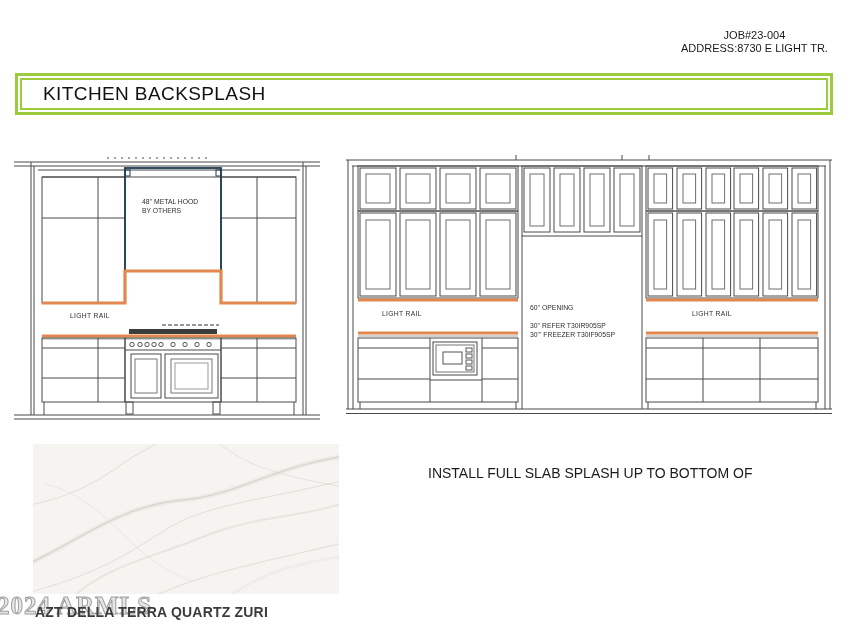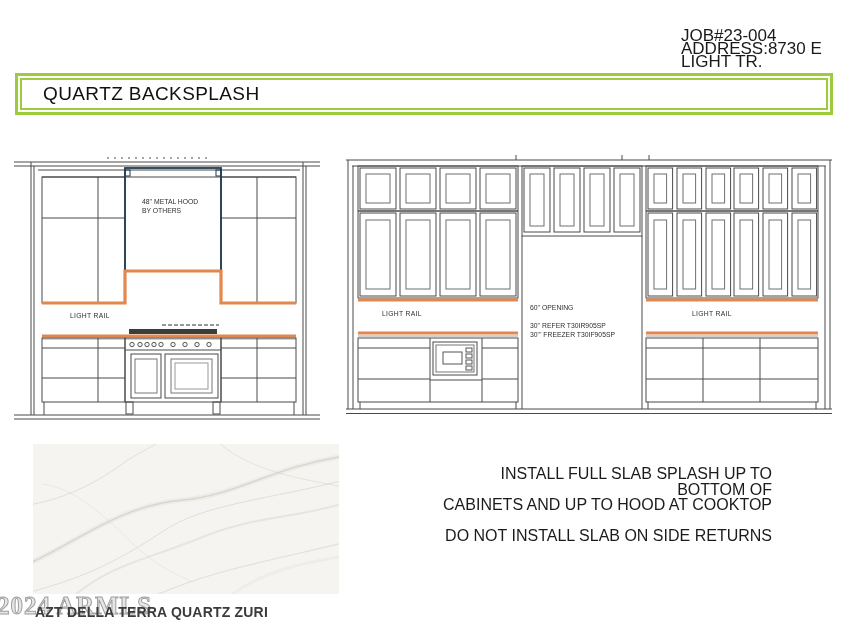--- a/index.html
+++ b/index.html
@@ -1,26 +1,26 @@
 <!DOCTYPE html>
 <html><head>
 <meta charset="utf-8">
 <style>
   html,body{margin:0;padding:0;background:#ffffff;}
   .page{position:relative;width:854px;height:640px;background:#ffffff;overflow:hidden;
         font-family:"Liberation Sans",sans-serif;color:#1c1c1c;}
-  .header-info{position:absolute;left:681px;top:29px;font-size:17px;line-height:13px;color:#1a1a1a;}
+  .header-info{position:absolute;left:681px;top:29px;font-size:11px;line-height:13px;color:#1a1a1a;text-align:center;}
   .title-box{position:absolute;left:15px;top:73px;width:818px;height:42px;border:3px solid #9CCB3C;
              box-sizing:border-box;padding:2px;background:#fff;}
   .title-inner{border:2px solid #9CCB3C;width:100%;height:100%;box-sizing:border-box;
                display:flex;align-items:center;padding-left:21px;}
   .title-text{font-size:19px;color:#111;letter-spacing:.4px;}
   .drawing{position:absolute;}
-  .notes{position:absolute;left:428px;top:466px;width:344px;text-align:right;
-         font-size:16px;line-height:15.5px;color:#1b1b1b;}
+  .notes{position:absolute;left:428px;top:466px;width:344px;text-align:left;
+         font-size:14px;line-height:15.5px;color:#1b1b1b;}
   .notes .gap{margin-top:15px;}
   .slab{position:absolute;left:33px;top:444px;width:306px;height:150px;background:#F5F4F1;
         box-shadow:inset 0 0 0 1px rgba(0,0,0,0.05);}
   .material-label{position:absolute;left:35px;top:604px;font-size:14px;font-weight:bold;
                   color:#3b3b3b;letter-spacing:.2px;z-index:3;}
   .watermark{position:absolute;left:-3px;top:592px;font-family:"Liberation Serif",serif;
              font-size:25px;font-weight:bold;letter-spacing:1px;z-index:2;
              color:rgba(170,170,170,0.28);-webkit-text-stroke:1px #9e9e9e;}
   svg text{font-family:"Liberation Sans",sans-serif;fill:#2e2e2e;}
 </style>
@@ -29,21 +29,21 @@
 
 <div class="page">
 
   <div class="header-info">
     <div>JOB#23-004</div>
     <div>ADDRESS:8730 E LIGHT TR.</div>
   </div>
 
   <div class="title-box">
     <div class="title-inner">
-      <span class="title-text">QUARTZ BACKSPLASH</span>
+      <span class="title-text">KITCHEN BACKSPLASH</span>
     </div>
   </div>
 
   <svg class="drawing" style="left:12px;top:152px" width="310" height="276" viewBox="0 0 310 276">
     <g fill="none" stroke="#4a4a4a" stroke-width="1">
       <line x1="2" y1="10" x2="308" y2="10"></line>
       <line x1="2" y1="14" x2="308" y2="14"></line>
       <line x1="95" y1="6" x2="200" y2="6" stroke-dasharray="2 5"></line>
       <line x1="19" y1="10" x2="19" y2="263"></line>
       <line x1="22" y1="14" x2="22" y2="263"></line>
@@ -255,20 +255,18 @@
         <path d="M100,162 C 140,142 172,132 212,122 C 252,112 282,106 322,96" stroke-width="1.2" opacity="0.45"></path>
         <path d="M180,-6 C 206,18 236,30 306,42" stroke-width="1" opacity="0.4"></path>
         <path d="M10,40 C 40,44 70,70 96,96 C 116,116 136,128 160,138" stroke-width="0.8" opacity="0.35"></path>
         <path d="M200,150 C 230,128 262,120 312,112" stroke-width="3" opacity="0.15"></path>
       </g>
     </svg>
   </div>
 
   <div class="notes">
     <div>INSTALL FULL SLAB SPLASH UP TO BOTTOM OF</div>
-    <div>CABINETS AND UP TO HOOD AT COOKTOP</div>
-    <div class="gap">DO NOT INSTALL SLAB ON SIDE RETURNS</div>
   </div>
 
   <div class="watermark">2024 ARMLS</div>
   <div class="material-label">AZT DELLA TERRA QUARTZ ZURI</div>
 
 </div>
 
 </body></html>

